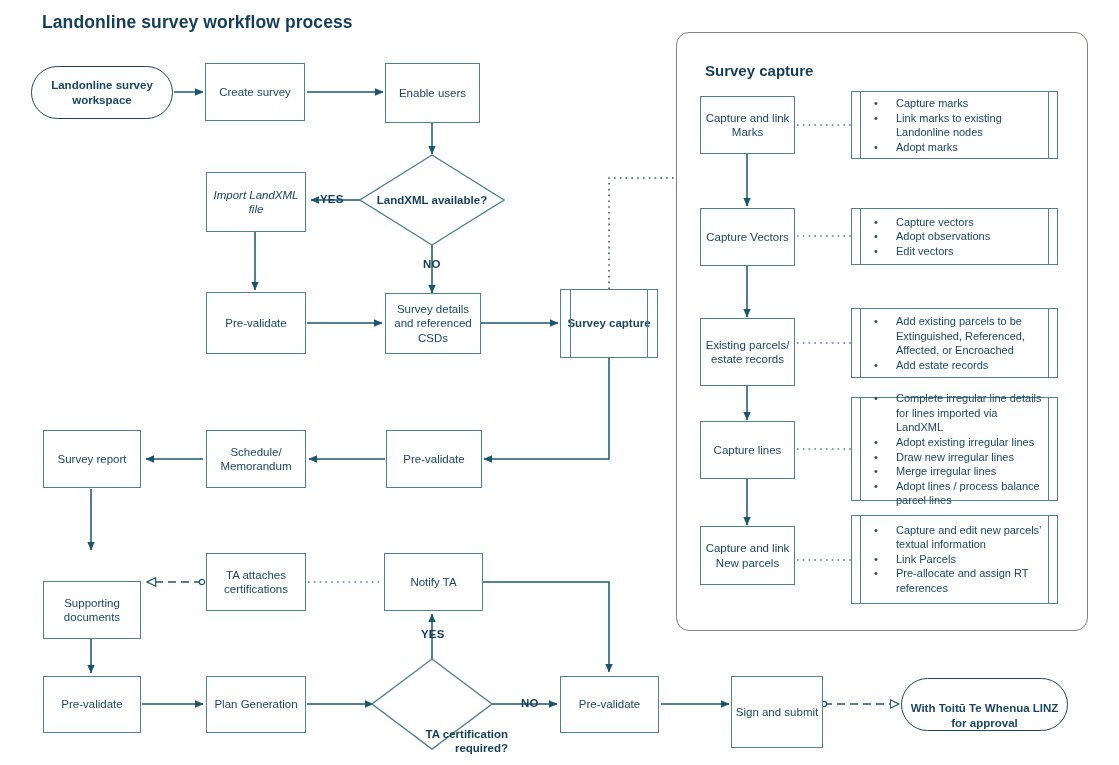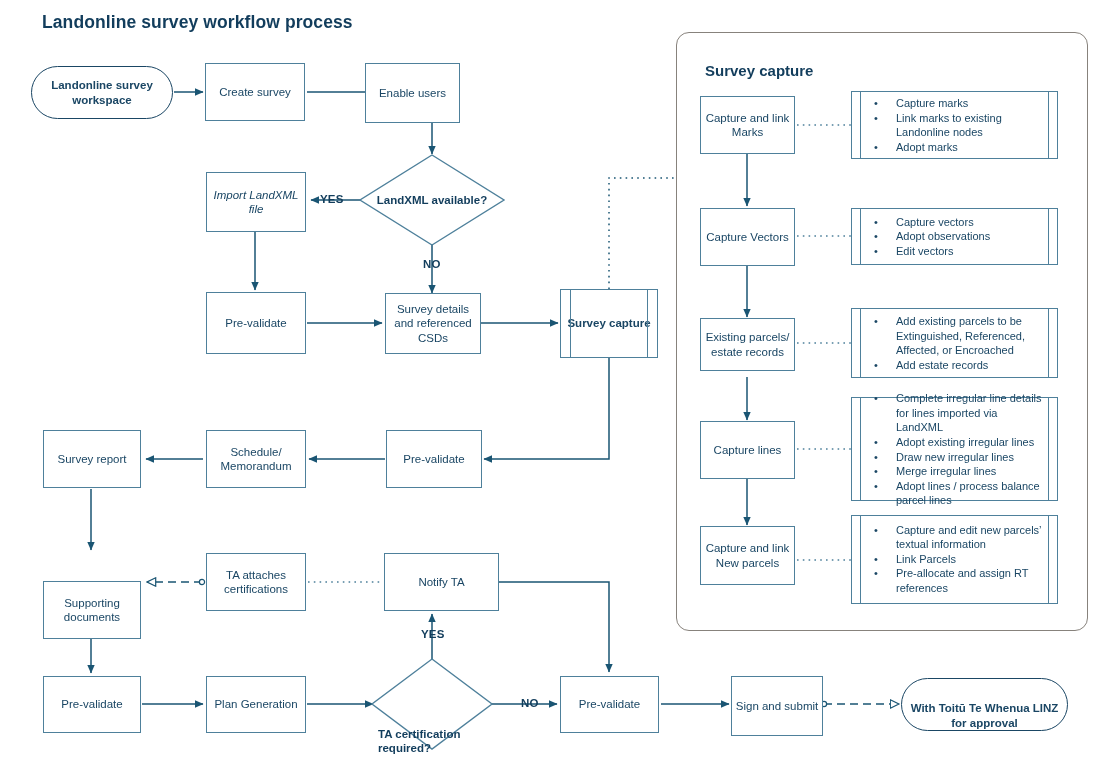--- a/index.html
+++ b/index.html
@@ -11,21 +11,21 @@
         justify-content:center;text-align:center;color:#1a4664;background:#ffffff;
         font-size:11.5px;line-height:1.25;}
   .proc{border:1.4px solid #4e809b;}
   .term{border:1.4px solid #1a4664;border-radius:999px;font-weight:bold;}
   .predef{border:1.4px solid #4e809b;font-weight:bold;}
   .predef::before,.predef::after{content:"";position:absolute;top:0;bottom:0;
         width:0;border-left:1.4px solid #4e809b;}
   .predef::before{left:9px;}
   .predef::after{right:9px;}
   .dec-label{position:absolute;display:flex;align-items:center;justify-content:center;
-        text-align:left;color:#123d5c;font-size:11.5px;font-weight:bold;line-height:1.25;}
+        text-align:right;color:#123d5c;font-size:11.5px;font-weight:bold;line-height:1.25;}
   .edge-label{position:absolute;color:#123d5c;font-size:11.5px;font-weight:bold;
         letter-spacing:.2px;}
   #page-title{position:absolute;left:42px;top:12px;font-size:17.5px;font-weight:bold;
         color:#123d5c;letter-spacing:.1px;}
   #capture-panel{position:absolute;left:676px;top:32px;width:410px;height:597px;
         border:1.3px solid #87827c;border-radius:13px;background:transparent;}
   #capture-panel-title{position:absolute;left:705px;top:62px;font-size:15px;
         font-weight:bold;color:#123d5c;}
   .bullet-panel{position:absolute;box-sizing:border-box;border:1.4px solid #4e809b;
         background:#fff;}
@@ -134,21 +134,21 @@
   </svg>
 
   <div class="node term" style="left:31px;top:66px;width:142px;height:53px;">
     <span>Landonline survey workspace</span>
   </div>
 
   <div class="node proc" style="left:205px;top:63px;width:100px;height:58px;">
     <span>Create survey</span>
   </div>
 
-  <div class="node proc" style="left:365px;top:63px;width:95px;height:60px;">
+  <div class="node proc" style="left:385px;top:63px;width:95px;height:60px;">
     <span>Enable users</span>
   </div>
 
   <div class="dec-label" style="left:362px;top:186px;width:140px;height:28px;">
     <span>LandXML available?</span>
   </div>
 
   <div class="node proc" style="left:206px;top:172px;width:100px;height:60px;font-style:italic;">
     <span>Import LandXML file</span>
   </div>
@@ -178,41 +178,41 @@
   </div>
 
   <div class="node proc" style="left:43px;top:553px;width:98px;height:58px;margin-top:28px;">
     <span>Supporting documents</span>
   </div>
 
   <div class="node proc" style="left:206px;top:553px;width:100px;height:58px;">
     <span>TA attaches certifications</span>
   </div>
 
-  <div class="node proc" style="left:384px;top:553px;width:115px;height:58px;">
+  <div class="node proc" style="left:384px;top:553px;width:99px;height:58px;">
     <span>Notify TA</span>
   </div>
 
   <div class="node proc" style="left:43px;top:676px;width:98px;height:57px;">
     <span>Pre-validate</span>
   </div>
 
   <div class="node proc" style="left:206px;top:676px;width:100px;height:57px;">
     <span>Plan Generation</span>
   </div>
 
   <div class="dec-label" style="left:378px;top:689px;width:130px;height:30px;margin-top:37px;">
     <span>TA certification required?</span>
   </div>
 
   <div class="node proc" style="left:560px;top:676px;width:99px;height:57px;">
     <span>Pre-validate</span>
   </div>
 
-  <div class="node proc" style="left:731px;top:676px;width:92px;height:60px;">
+  <div class="node proc" style="left:731px;top:676px;width:92px;height:72px;">
     <span>Sign and submit</span>
   </div>
 
   <div class="node term" style="left:901px;top:678px;width:167px;height:53px;align-items:flex-end;">
     <span>With Toitū Te Whenua LINZ for approval</span>
   </div>
 
   <div class="edge-label" style="left:320px;top:193px;">YES</div>
   <div class="edge-label" style="left:423px;top:258px;">NO</div>
   <div class="edge-label" style="left:421px;top:628px;">YES</div>
@@ -220,21 +220,21 @@
 
   <div id="capture-panel"></div>
   <div id="capture-panel-title">Survey capture</div>
 
   <div class="node proc" style="left:700px;top:96px;width:95px;height:58px;">
     <span>Capture and link Marks</span>
   </div>
   <div class="node proc" style="left:700px;top:208px;width:95px;height:58px;">
     <span>Capture Vectors</span>
   </div>
-  <div class="node proc" style="left:700px;top:318px;width:95px;height:53px;">
+  <div class="node proc" style="left:700px;top:318px;width:95px;height:68px;">
     <span>Existing parcels/ estate records</span>
   </div>
   <div class="node proc" style="left:700px;top:526px;width:95px;height:59px;">
     <span>Capture and link New parcels</span>
   </div>
   <div class="node proc" style="left:700px;top:421px;width:95px;height:58px;">
     <span>Capture lines</span>
   </div>
 
   <div class="bullet-panel" style="left:851px;top:91px;width:207px;height:68px;">

